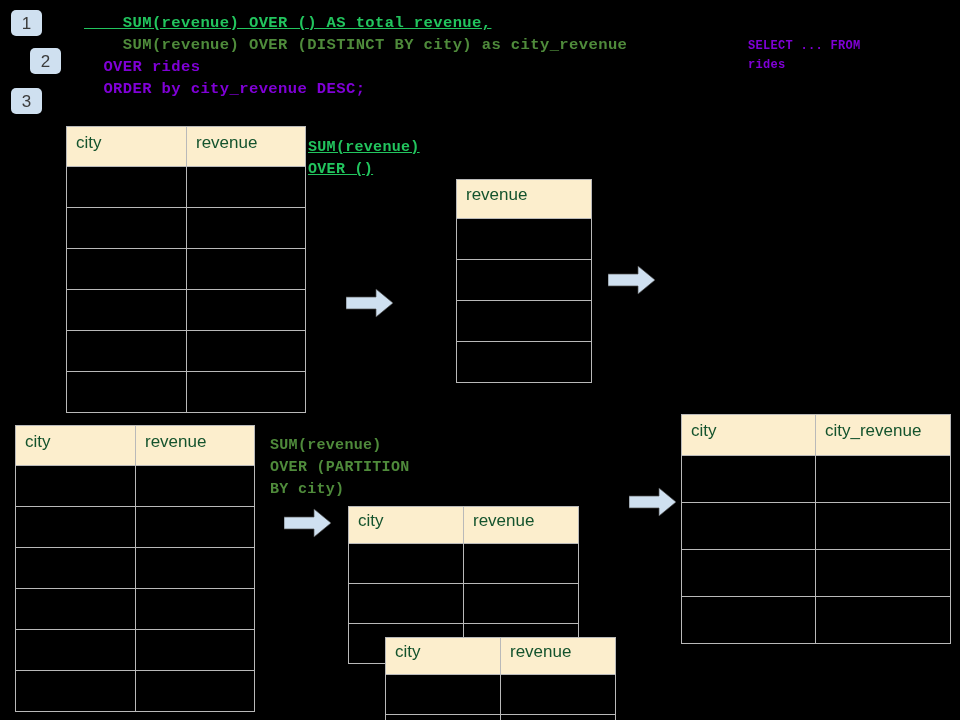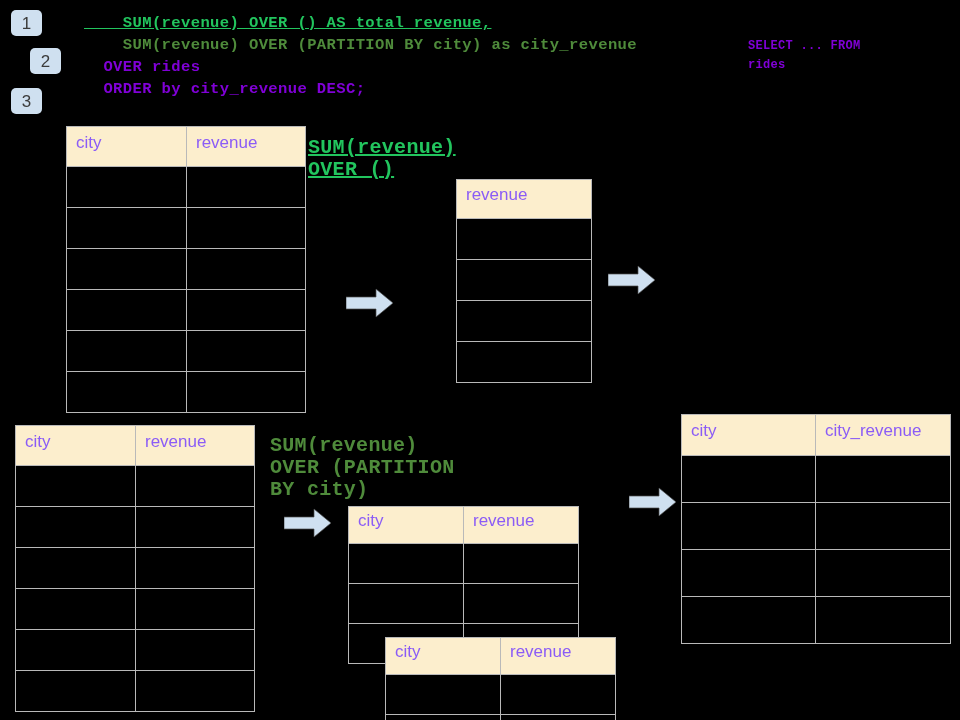--- a/index.html
+++ b/index.html
@@ -51,38 +51,38 @@
     font-family: "Liberation Mono", monospace;
     font-weight: bold;
     white-space: pre;
     line-height: 22px;
     letter-spacing: 0.3px;
   }
   .anno-small {
     font-size: 12px;
     line-height: 19px;
   }
-  .anno-mid { font-size: 20px; }
+  .anno-mid { font-size: 15px; }
 
   
   .tbl {
     position: absolute;
     border-collapse: collapse;
     table-layout: fixed;
     background: #000000;
   }
   .tbl td, .tbl th {
     border: 1px solid #b9b9b9;
     padding: 0;
     margin: 0;
     background: #000000;
   }
   .tbl th {
     background: #fceecd;
-    color: #8b5cf6;
+    color: #14532d;
     font-family: "Liberation Sans", sans-serif;
     font-weight: normal;
     font-size: 17px;
     text-align: left;
     padding: 0 0 8px 9px;
     vertical-align: middle;
   }
 
   
   .arrow {
@@ -90,21 +90,21 @@
     display: block;
   }
 </style>
 </head>
 <body>
 
 <div id="root">
     <div class="badge" style="left: 11px; top: 10px; width: 31px; height: 26px;">1</div>
     <div class="badge" style="left: 30px; top: 48px; width: 31px; height: 26px;">2</div>
     <div class="badge" style="left: 11px; top: 88px; width: 31px; height: 26px;">3</div>
-    <div class="code" style="left: 84px; top: 12px;"><span class="ln c-red">    SUM(revenue) OVER () AS total_revenue,</span><span class="ln c-green">    SUM(revenue) OVER (PARTITION BY city) as city_revenue</span><span class="ln c-purple">  OVER rides</span><span class="ln c-purple">  ORDER by city_revenue DESC;</span></div>
+    <div class="code" style="left: 84px; top: 12px;"><span class="ln c-red">    SUM(revenue) OVER () AS total_revenue,</span><span class="ln c-green">    SUM(revenue) OVER (DISTINCT BY city) as city_revenue</span><span class="ln c-purple">  OVER rides</span><span class="ln c-purple">  ORDER by city_revenue DESC;</span></div>
     <div class="anno c-purple anno-small" style="left: 748px; top: 37px;">SELECT ... FROM
 rides</div>
     <div class="anno c-red anno-mid" style="left: 308px; top: 137px;">SUM(revenue)
 OVER ()</div>
     <div class="anno c-green anno-mid" style="left: 270px; top: 435px;">SUM(revenue)
 OVER (PARTITION
 BY city)</div>
     <table class="tbl" style="left: 66px; top: 126px; width: 239px;">
       <colgroup>
         <col style="width: 120px;">

